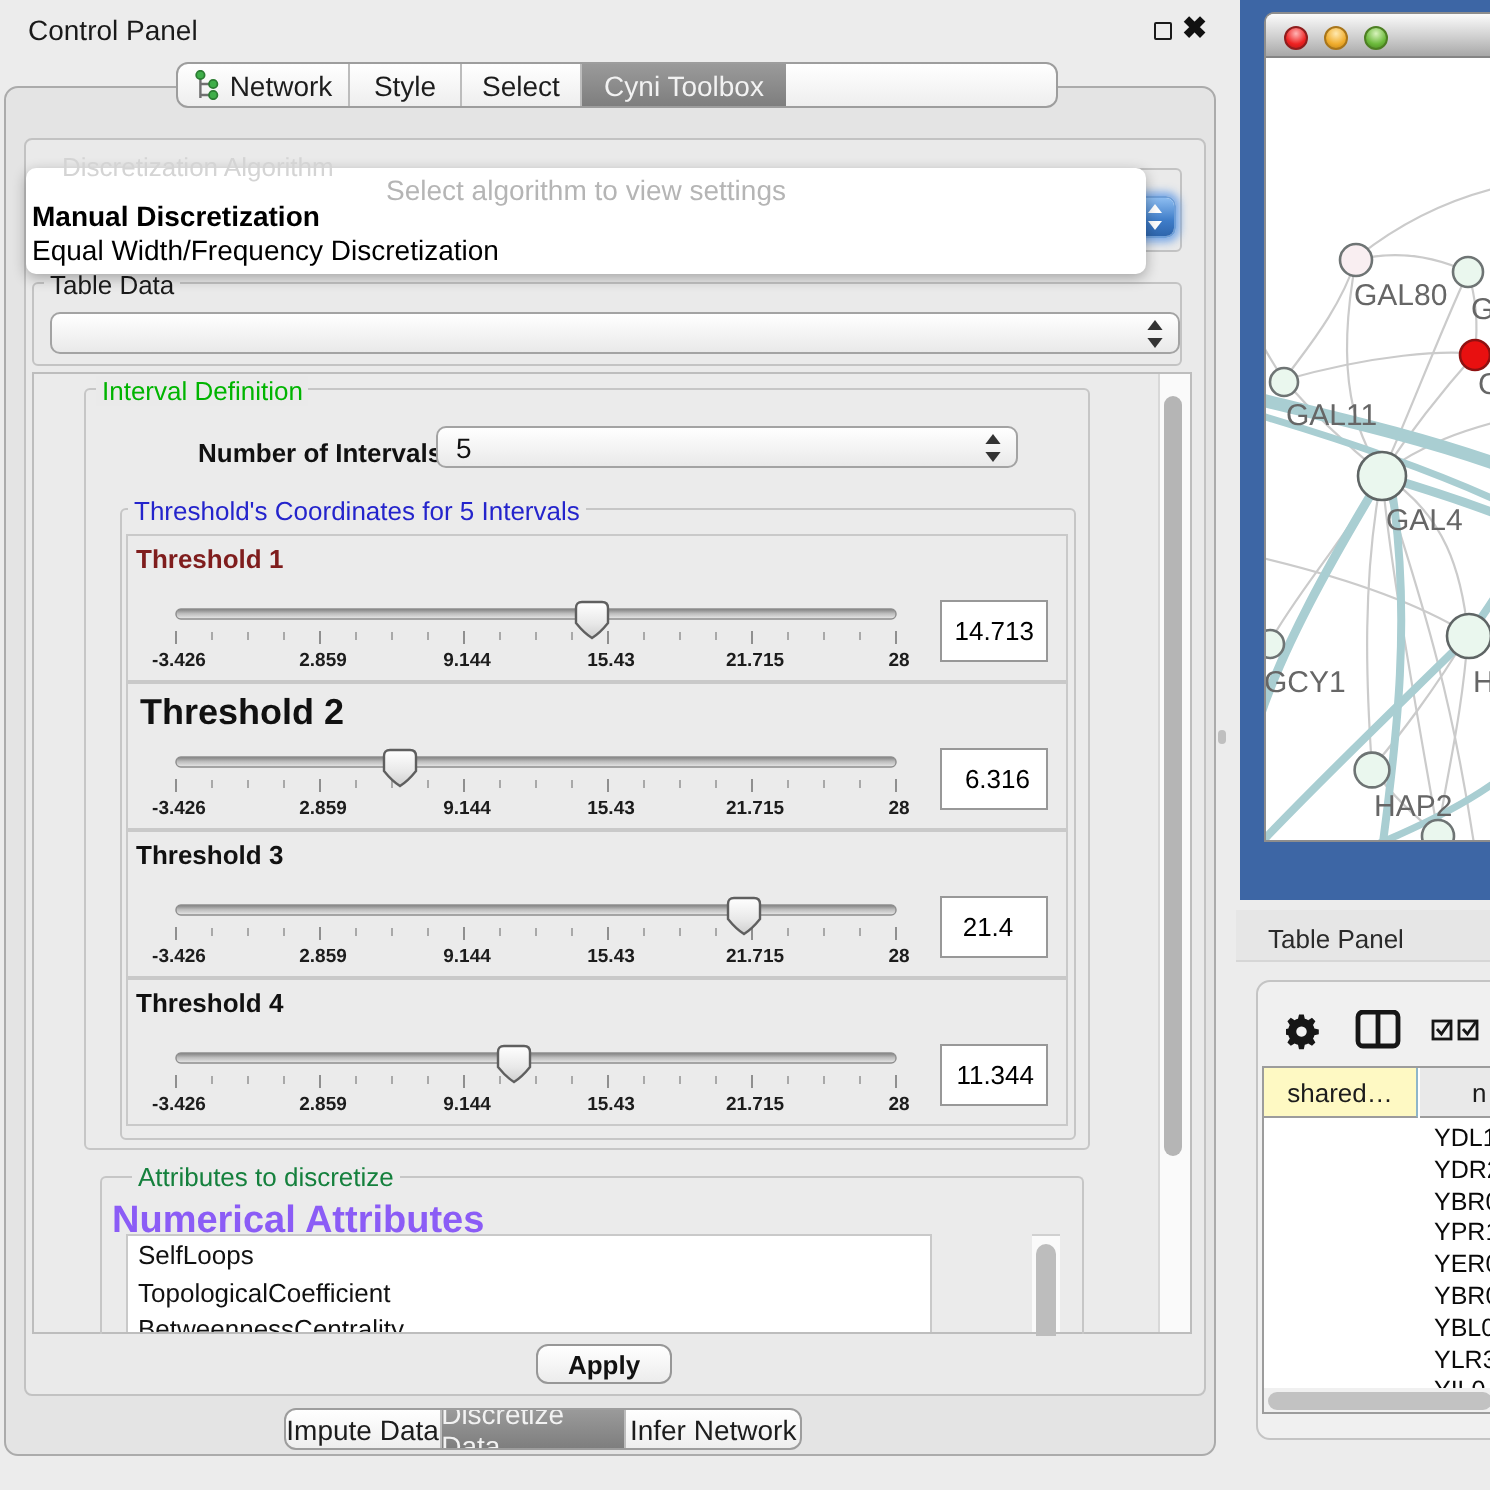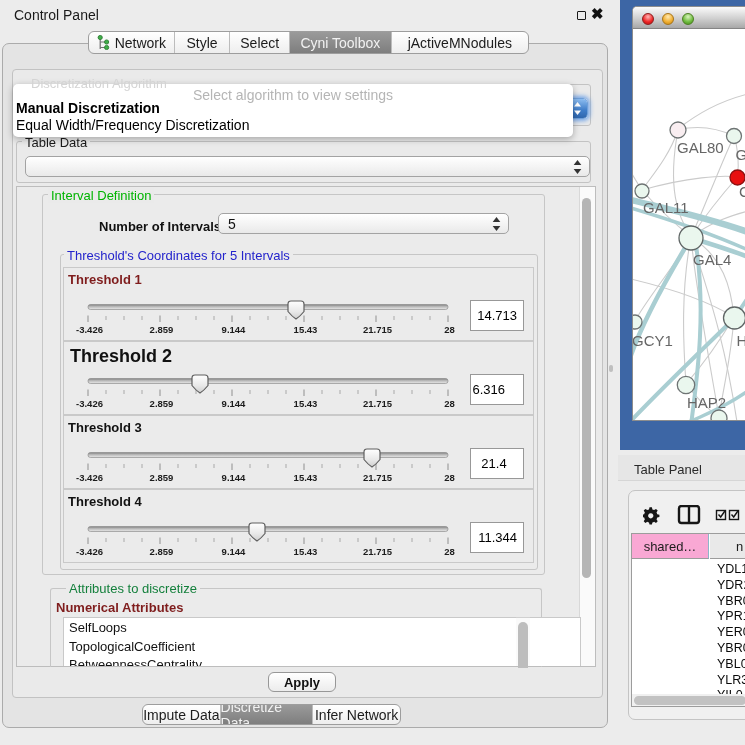--- a/index.html
+++ b/index.html
@@ -39,21 +39,20 @@
       <line x1="3.2" y1="7" x2="9.5" y2="7" stroke="#707070" stroke-width="1.2"></line>
       <line x1="3.2" y1="12.5" x2="9.5" y2="12.5" stroke="#707070" stroke-width="1.2"></line>
       <circle cx="3.2" cy="2.5" r="2.1" fill="#3fae49" stroke="#2c7d33" stroke-width="0.9"></circle>
       <circle cx="9.6" cy="7" r="2.1" fill="#3fae49" stroke="#2c7d33" stroke-width="0.9"></circle>
       <circle cx="9.6" cy="12.5" r="2.1" fill="#3fae49" stroke="#2c7d33" stroke-width="0.9"></circle>
     </svg>
     Network</div>
   <div style="width:56px;">Style</div>
   <div style="width:60px;">Select</div>
   <div class="on" style="width:102px;">Cyni Toolbox</div>
-  <div style="width:137px;">jActiveMNodules</div>
 </div>
 
 <div class="abs" style="left:12px;top:69px;width:591px;height:629px;background:#eaeaea;border:1px solid #c2c2c2;border-radius:4px;"></div>
 
 <div class="grp" style="left:16px;top:84px;width:575px;height:42px;"></div>
 <div class="combo" style="left:23px;top:98px;width:565px;height:21px;box-shadow:0 0 4px 2px rgba(90,150,230,0.8);border-color:#6f9fd8;">
   <div style="position:absolute;right:0;top:0;width:19px;height:19px;border-radius:0 4px 4px 0;background:linear-gradient(#8cbcf0,#3e7cc8 60%,#2f66ad);">
     <svg style="position:absolute;left:5px;top:3px;" width="9" height="13" viewBox="0 0 9 13">
       <path d="M4.5 0 L8 4.5 H1 Z" fill="#fff"></path>
       <path d="M4.5 13 L8 8.5 H1 Z" fill="#fff"></path>
@@ -177,21 +176,21 @@
   <text x="26.5" y="66" text-anchor="middle" font-weight="bold" font-size="9.5" fill="#1c1c1c">-3.426</text>
       <text x="98.5" y="66" text-anchor="middle" font-weight="bold" font-size="9.5" fill="#1c1c1c">2.859</text>
       <text x="170.5" y="66" text-anchor="middle" font-weight="bold" font-size="9.5" fill="#1c1c1c">9.144</text>
       <text x="242.5" y="66" text-anchor="middle" font-weight="bold" font-size="9.5" fill="#1c1c1c">15.43</text>
       <text x="314.5" y="66" text-anchor="middle" font-weight="bold" font-size="9.5" fill="#1c1c1c">21.715</text>
       <text x="386.5" y="66" text-anchor="middle" font-weight="bold" font-size="9.5" fill="#1c1c1c">28</text>
   <g transform="translate(137,34)">
       <path d="M -8 3 Q -8 0 -5 0 L 5 0 Q 8 0 8 3 L 8 10.5 Q 4 15.5 0 18 Q -4 15.5 -8 10.5 Z" fill="url(#thg)" stroke="#5f5f5f" stroke-width="1.2"></path>
     </g>
 </svg>
-<div class="abs" style="left:470px;top:374px;width:54px;height:31px;background:#fff;border:1px solid #989898;font-size:13px;color:#000;text-align:right;padding-right:18px;line-height:29px;">6.316</div>
+<div class="abs" style="left:470px;top:374px;width:54px;height:31px;background:#fff;border:1px solid #989898;font-size:13px;color:#000;text-align:right;padding-right:8px;line-height:29px;">6.316</div>
 <div class="abs" style="left:63px;top:415px;width:471px;height:74px;border:1px solid #c9c9c9;"></div>
 <div class="abs b" style="left:68px;top:420px;font-size:13px;color:#111;">Threshold 3</div>
 <svg class="abs" style="left:63px;top:415px;" width="471" height="74" viewBox="0 0 471 74">
   <defs>
     <linearGradient id="trk415" x1="0" y1="0" x2="0" y2="1">
       <stop offset="0" stop-color="#7f7f7f"></stop>
         <stop offset="0.45" stop-color="#bcbcbc"></stop>
         <stop offset="1" stop-color="#e9e9e9"></stop>
     </linearGradient>
   </defs>
@@ -267,22 +266,22 @@
       <text x="314.5" y="66" text-anchor="middle" font-weight="bold" font-size="9.5" fill="#1c1c1c">21.715</text>
       <text x="386.5" y="66" text-anchor="middle" font-weight="bold" font-size="9.5" fill="#1c1c1c">28</text>
   <g transform="translate(194,34)">
       <path d="M -8 3 Q -8 0 -5 0 L 5 0 Q 8 0 8 3 L 8 10.5 Q 4 15.5 0 18 Q -4 15.5 -8 10.5 Z" fill="url(#thg)" stroke="#5f5f5f" stroke-width="1.2"></path>
     </g>
 </svg>
 <div class="abs" style="left:470px;top:522px;width:54px;height:31px;background:#fff;border:1px solid #989898;font-size:13px;color:#000;text-align:right;padding-right:6px;line-height:29px;">11.344</div>
 
 <div class="grp" style="left:50px;top:588px;width:492px;height:79px;border-color:#c6c6c6;border-bottom:none;border-radius:3px 3px 0 0;"></div>
 <div class="gtitle" style="left:54px;top:581px;color:#15803d;background:#ebebeb;margin-left:12px;">Attributes to discretize</div>
-<div class="abs b" style="left:56px;top:600px;font-size:13px;color:#7f1d1d;">Numerical Attributes</div>
-<div class="abs" style="left:63px;top:617px;width:518px;height:49px;background:#ffffff;border:1px solid #c9c9c9;border-bottom:none;overflow:hidden;">
+<div class="abs b" style="left:56px;top:600px;font-size:19px;color:#8b5cf6;">Numerical Attributes</div>
+<div class="abs" style="left:63px;top:617px;width:403px;height:49px;background:#ffffff;border:1px solid #c9c9c9;border-bottom:none;overflow:hidden;">
   <div style="font-size:13px;color:#111;padding-left:5px;line-height:18.6px;padding-top:1px;">
     SelfLoops<br>TopologicalCoefficient<br>BetweennessCentrality
   </div>
 </div>
 <div class="abs" style="left:516px;top:617px;width:14px;height:49px;background:#fafafa;border-top:1px solid #d0d0d0;"></div>
 <div class="abs" style="left:518px;top:622px;width:10px;height:46px;background:#bdbdbd;border-radius:5px 5px 0 0;"></div>
 
 <div class="abs" style="left:268px;top:672px;width:68px;height:20px;border:1px solid #979797;border-radius:6px;background:linear-gradient(#ffffff,#ececec);text-align:center;font-size:13px;font-weight:bold;color:#111;line-height:19px;">Apply</div>
 
 <div class="seg" style="left:142px;top:704px;width:259px;height:21px;">
@@ -377,20 +376,20 @@
   <line x1="46" y1="1" x2="46" y2="18" stroke="#161616" stroke-width="2.4"></line>
   <g fill="none" stroke="#161616" stroke-width="1.4">
     <rect x="73.5" y="5.5" width="9" height="9"></rect>
     <path d="M75.5 9.5 l2.2 2.5 4.5-6.5"></path>
     <rect x="86.5" y="5.5" width="9" height="9"></rect>
     <path d="M88.5 9.5 l2.2 2.5 4.5-6.5"></path>
   </g>
 </svg>
 
 <div class="abs" style="left:631px;top:533px;width:114px;height:174px;background:#fff;border:1px solid #9c9c9c;border-right:none;overflow:hidden;">
-  <div style="position:absolute;left:0;top:0;width:77px;height:25px;background:#f9a8d4;border-right:1px solid #8fb6c9;border-bottom:1px solid #9c9c9c;font-size:13px;color:#1c1c1c;text-align:center;line-height:25px;">shared…</div>
+  <div style="position:absolute;left:0;top:0;width:77px;height:25px;background:#fef9c3;border-right:1px solid #8fb6c9;border-bottom:1px solid #9c9c9c;font-size:13px;color:#1c1c1c;text-align:center;line-height:25px;">shared…</div>
   <div style="position:absolute;left:78px;top:0;width:40px;height:25px;background:#e9e9e9;border-bottom:1px solid #9c9c9c;font-size:13px;color:#1c1c1c;padding-left:26px;line-height:25px;">n</div>
   <div style="position:absolute;left:85px;top:28px;width:60px;font-size:12.5px;color:#0a0a0a;line-height:15.8px;">
     YDL1…<br>YDR2…<br>YBR0…<br>YPR1…<br>YER0…<br>YBR0…<br>YBL0…<br>YLR3…<br>YIL0…
   </div>
   <div style="position:absolute;left:0;top:160px;width:114px;height:14px;background:#f0f0f0;"></div>
   <div style="position:absolute;left:2px;top:162px;width:112px;height:9px;background:#c2c2c2;border-radius:4.5px;"></div>
 </div>
 
 </body></html>

